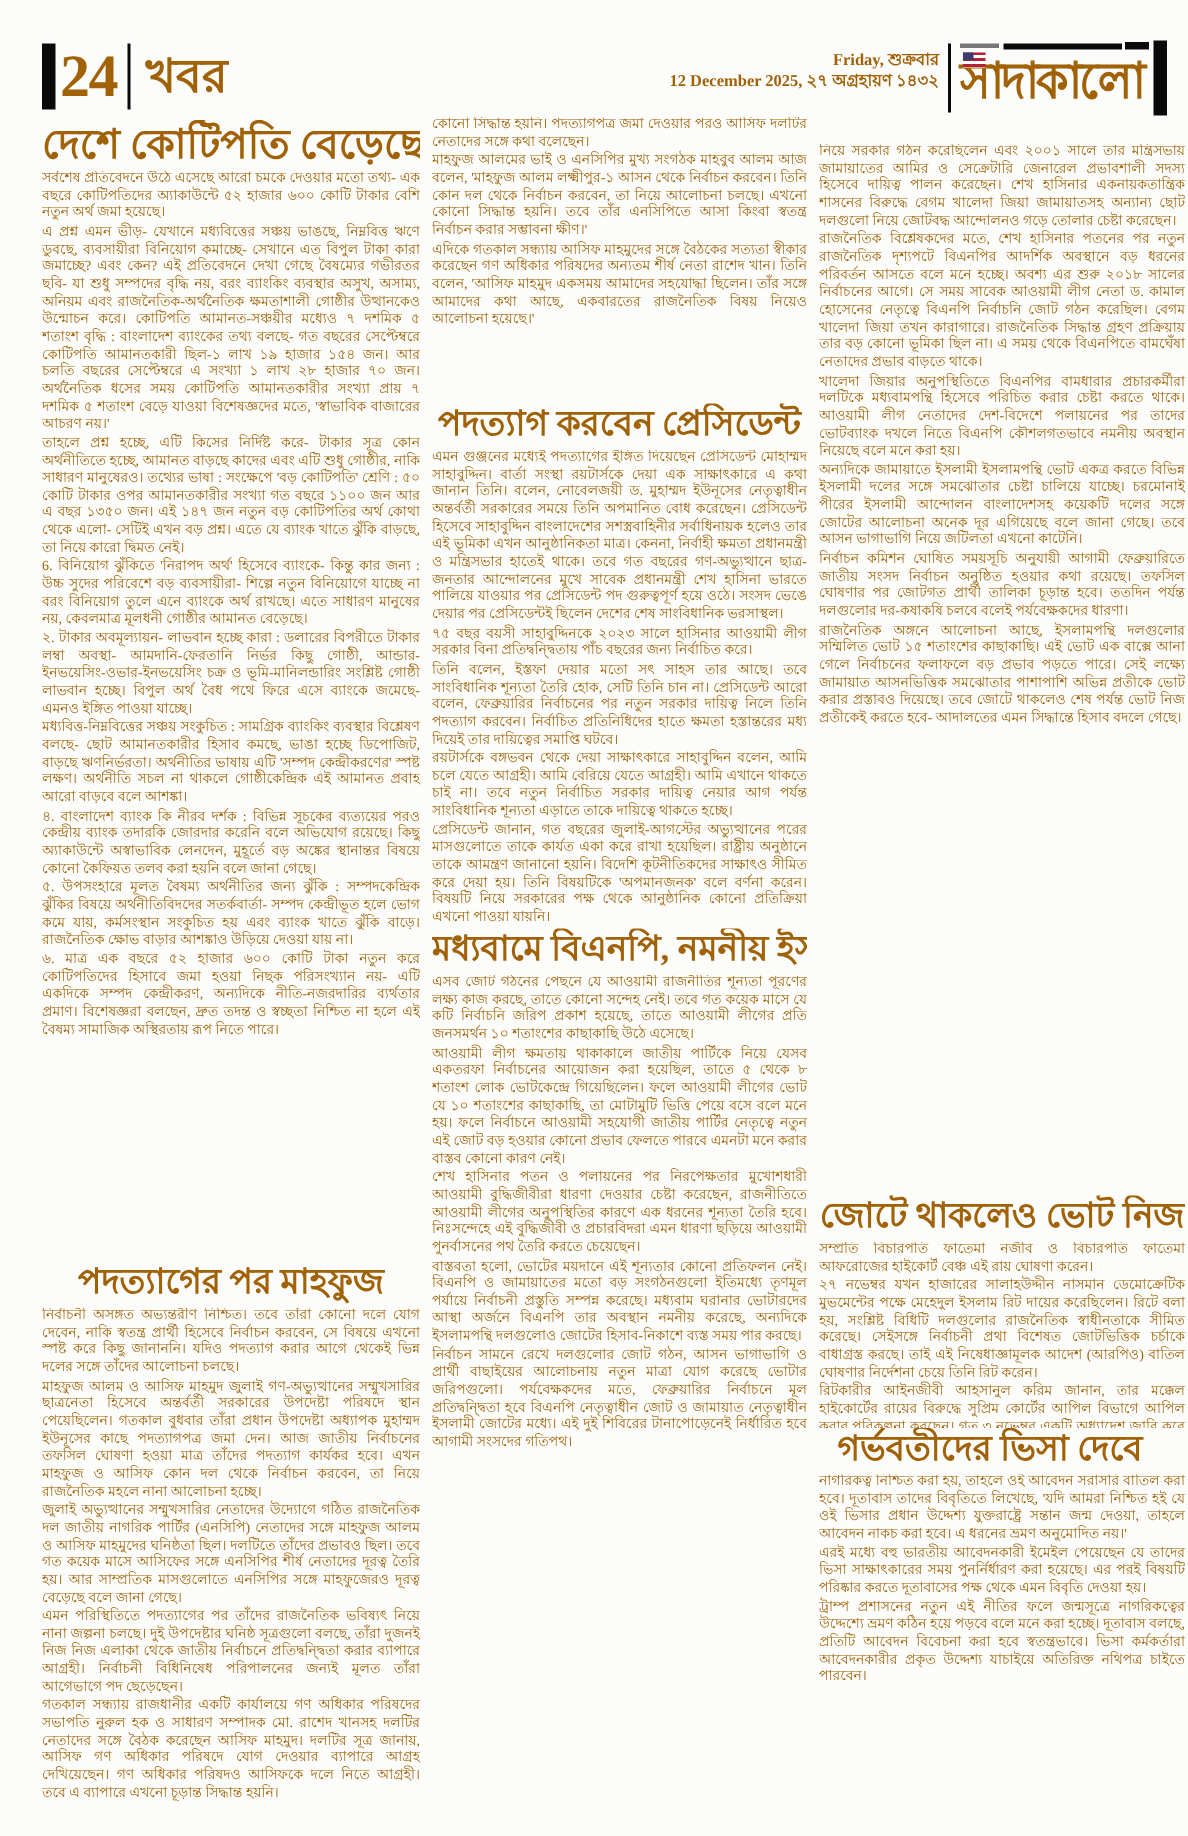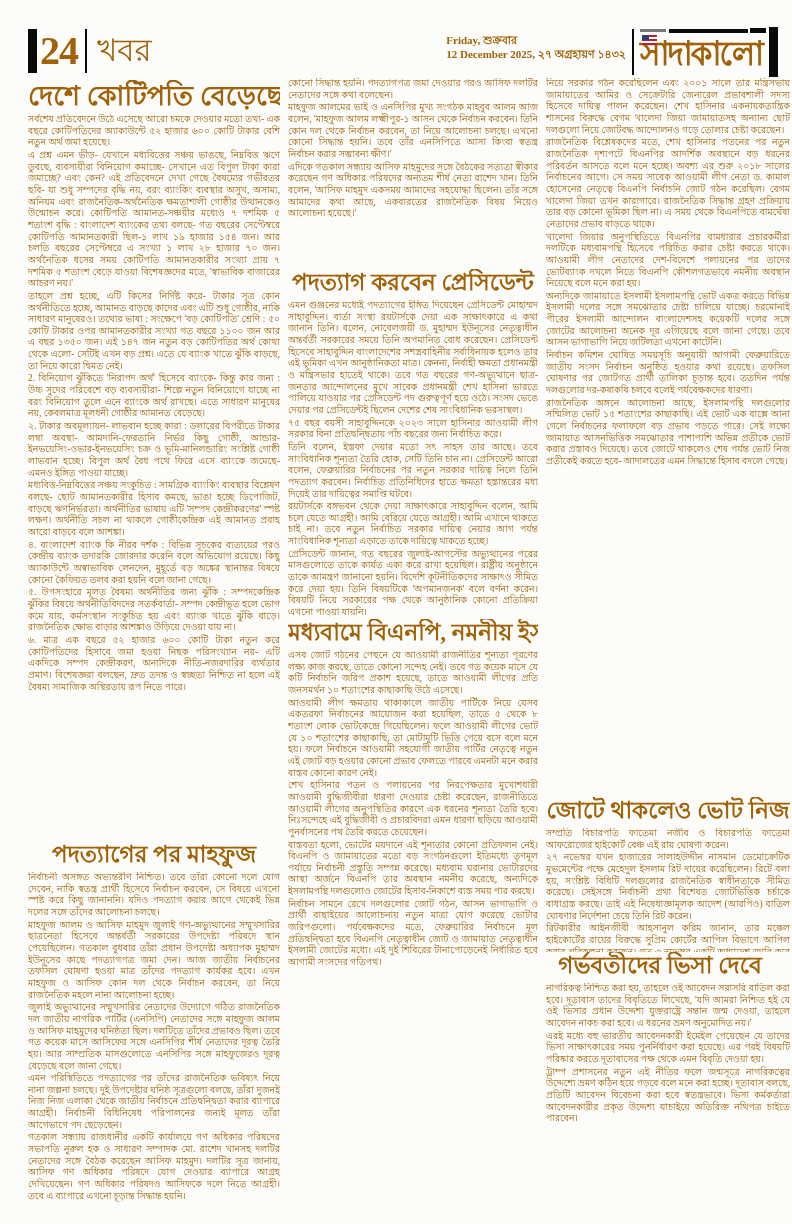--- a/index.html
+++ b/index.html
@@ -9,22 +9,22 @@
     background:#fcfcfa;color:#a16207;
     font-family:"Liberation Serif","DejaVu Serif",serif;
     overflow:hidden;
   }
   
   .header{position:absolute;left:28px;top:27px;right:14px;height:50px;}
   .pageno-wrap{position:absolute;left:0;top:2px;display:flex;align-items:center;height:44px;}
   .pageno-bar{width:9px;height:44px;background:#0a0a0a;}
   .pageno{font-size:40px;font-weight:bold;line-height:44px;padding:0 7px 0 3px;letter-spacing:-1px;}
   .pageno-rule{width:2px;height:44px;background:#0a0a0a;}
-  .section-name{font-size:31px;font-weight:normal;line-height:44px;padding-left:10px;}
-  .dateblock{position:absolute;right:152px;top:6px;text-align:left;font-weight:bold;
+  .section-name{font-size:31px;font-weight:bold;line-height:44px;padding-left:10px;}
+  .dateblock{position:absolute;right:152px;top:6px;text-align:right;font-weight:bold;
     font-size:11px;line-height:14px;white-space:nowrap;}
   .logo-divider{position:absolute;right:144px;top:2px;width:2px;height:46px;background:#0a0a0a;}
   .masthead{position:absolute;right:0;top:0;width:138px;height:50px;}
   .masthead-topline{position:absolute;left:0;top:1px;right:12px;height:5px;display:flex;align-items:center;}
   .masthead-topnote{width:26px;height:3px;background:#777;}
   .masthead-topbar{flex:1;height:4px;background:#0a0a0a;margin-left:3px;}
   .masthead-chip{width:16px;height:5px;background:#0a0a0a;margin-left:2px;}
   .masthead-text{position:absolute;left:0;bottom:0;font-size:31px;font-weight:bold;
     letter-spacing:-2px;line-height:42px;transform:scaleY(1.08);transform-origin:bottom;}
   .masthead-endbar{position:absolute;right:0;top:0;width:9px;height:50px;background:#0a0a0a;}
@@ -67,21 +67,21 @@
       <div class="masthead-text">সাদাকালো</div>
       <div class="masthead-endbar"></div>
     </div>
   </div>
 
   <div class="block headline big" style="left:28px;top:80px;width:252px;height:33px;">দেশে কোটিপতি বেড়েছে ৯</div>
   <div class="block bodytext" style="left:28px;top:114px;width:252px;height:722px;">
       <p>সর্বশেষ প্রতিবেদনে উঠে এসেছে আরো চমকে দেওয়ার মতো তথ্য- এক বছরে কোটিপতিদের অ্যাকাউন্টে ৫২ হাজার ৬০০ কোটি টাকার বেশি নতুন অর্থ জমা হয়েছে।</p>
       <p>এ প্রশ্ন এমন ভীড়- যেখানে মধ্যবিত্তের সঞ্চয় ভাঙছে, নিম্নবিত্ত ঋণে ডুবছে, ব্যবসায়ীরা বিনিয়োগ কমাচ্ছে- সেখানে এত বিপুল টাকা কারা জমাচ্ছে? এবং কেন? এই প্রতিবেদনে দেখা গেছে বৈষম্যের গভীরতর ছবি- যা শুধু সম্পদের বৃদ্ধি নয়, বরং ব্যাংকিং ব্যবস্থার অসুখ, অসাম্য, অনিয়ম এবং রাজনৈতিক-অর্থনৈতিক ক্ষমতাশালী গোষ্ঠীর উত্থানকেও উন্মোচন করে। কোটিপতি আমানত-সঞ্চয়ীর মধ্যেও ৭ দশমিক ৫ শতাংশ বৃদ্ধি : বাংলাদেশ ব্যাংকের তথ্য বলছে- গত বছরের সেপ্টেম্বরে কোটিপতি আমানতকারী ছিল-১ লাখ ১৯ হাজার ১৫৪ জন। আর চলতি বছরের সেপ্টেম্বরে এ সংখ্যা ১ লাখ ২৮ হাজার ৭০ জন। অর্থনৈতিক ধসের সময় কোটিপতি আমানতকারীর সংখ্যা প্রায় ৭ দশমিক ৫ শতাংশ বেড়ে যাওয়া বিশেষজ্ঞদের মতে, 'স্বাভাবিক বাজারের আচরণ নয়।'</p>
       <p>তাহলে প্রশ্ন হচ্ছে, এটি কিসের নির্দিষ্ট করে- টাকার সূত্র কোন অর্থনীতিতে হচ্ছে, আমানত বাড়ছে কাদের এবং এটি শুধু গোষ্ঠীর, নাকি সাধারণ মানুষেরও। তথ্যের ভাষা : সংক্ষেপে 'বড় কোটিপতি' শ্রেণি : ৫০ কোটি টাকার ওপর আমানতকারীর সংখ্যা গত বছরে ১১০০ জন আর এ বছর ১৩৫০ জন। এই ১৪৭ জন নতুন বড় কোটিপতির অর্থ কোথা থেকে এলো- সেটিই এখন বড় প্রশ্ন। এতে যে ব্যাংক খাতে ঝুঁকি বাড়ছে, তা নিয়ে কারো দ্বিমত নেই।</p>
-      <p>2. বিনিয়োগ ঝুঁকিতে 'নিরাপদ অর্থ' হিসেবে ব্যাংকে- কিন্তু কার জন্য : উচ্চ সুদের পরিবেশে বড় ব্যবসায়ীরা- শিল্পে নতুন বিনিয়োগে যাচ্ছে না বরং বিনিয়োগ তুলে এনে ব্যাংকে অর্থ রাখছে। এতে সাধারণ মানুষের নয়, কেবলমাত্র মূলধনী গোষ্ঠীর আমানত বেড়েছে।</p>
+      <p>6. বিনিয়োগ ঝুঁকিতে 'নিরাপদ অর্থ' হিসেবে ব্যাংকে- কিন্তু কার জন্য : উচ্চ সুদের পরিবেশে বড় ব্যবসায়ীরা- শিল্পে নতুন বিনিয়োগে যাচ্ছে না বরং বিনিয়োগ তুলে এনে ব্যাংকে অর্থ রাখছে। এতে সাধারণ মানুষের নয়, কেবলমাত্র মূলধনী গোষ্ঠীর আমানত বেড়েছে।</p>
       <p>২. টাকার অবমূল্যায়ন- লাভবান হচ্ছে কারা : ডলারের বিপরীতে টাকার লম্বা অবস্থা- আমদানি-ফেরতানি নির্ভর কিছু গোষ্ঠী, আন্ডার-ইনভয়েসিং-ওভার-ইনভয়েসিং চক্র ও ভূমি-মানিলন্ডারিং সংশ্লিষ্ট গোষ্ঠী লাভবান হচ্ছে। বিপুল অর্থ বৈধ পথে ফিরে এসে ব্যাংকে জমেছে- এমনও ইঙ্গিত পাওয়া যাচ্ছে।</p>
       <p>মধ্যবিত্ত-নিম্নবিত্তের সঞ্চয় সংকুচিত : সামগ্রিক ব্যাংকিং ব্যবস্থার বিশ্লেষণ বলছে- ছোট আমানতকারীর হিসাব কমছে, ভাঙা হচ্ছে ডিপোজিট, বাড়ছে ঋণনির্ভরতা। অর্থনীতির ভাষায় এটি 'সম্পদ কেন্দ্রীকরণের' স্পষ্ট লক্ষণ। অর্থনীতি সচল না থাকলে গোষ্ঠীকেন্দ্রিক এই আমানত প্রবাহ আরো বাড়বে বলে আশঙ্কা।</p>
       <p>৪. বাংলাদেশ ব্যাংক কি নীরব দর্শক : বিভিন্ন সূচকের ব্যত্যয়ের পরও কেন্দ্রীয় ব্যাংক তদারকি জোরদার করেনি বলে অভিযোগ রয়েছে। কিছু অ্যাকাউন্টে অস্বাভাবিক লেনদেন, মুহূর্তে বড় অঙ্কের স্থানান্তর বিষয়ে কোনো কৈফিয়ত তলব করা হয়নি বলে জানা গেছে।</p>
       <p>৫. উপসংহারে মূলত বৈষম্য অর্থনীতির জন্য ঝুঁকি : সম্পদকেন্দ্রিক ঝুঁকির বিষয়ে অর্থনীতিবিদদের সতর্কবার্তা- সম্পদ কেন্দ্রীভূত হলে ভোগ কমে যায়, কর্মসংস্থান সংকুচিত হয় এবং ব্যাংক খাতে ঝুঁকি বাড়ে। রাজনৈতিক ক্ষোভ বাড়ার আশঙ্কাও উড়িয়ে দেওয়া যায় না।</p>
       <p>৬. মাত্র এক বছরে ৫২ হাজার ৬০০ কোটি টাকা নতুন করে কোটিপতিদের হিসাবে জমা হওয়া নিছক পরিসংখ্যান নয়- এটি একদিকে সম্পদ কেন্দ্রীকরণ, অন্যদিকে নীতি-নজরদারির ব্যর্থতার প্রমাণ। বিশেষজ্ঞরা বলছেন, দ্রুত তদন্ত ও স্বচ্ছতা নিশ্চিত না হলে এই বৈষম্য সামাজিক অস্থিরতায় রূপ নিতে পারে।</p>
     </div>
   <div class="block headline med" style="left:28px;top:841px;width:252px;height:29px;">পদত্যাগের পর মাহফুজ</div>
   <div class="block bodytext" style="left:28px;top:872px;width:252px;height:338px;">
       <p>নির্বাচনী অসঙ্গত অভ্যন্তরীণ নিশ্চিত। তবে তাঁরা কোনো দলে যোগ দেবেন, নাকি স্বতন্ত্র প্রার্থী হিসেবে নির্বাচন করবেন, সে বিষয়ে এখনো স্পষ্ট করে কিছু জানাননি। যদিও পদত্যাগ করার আগে থেকেই ভিন্ন দলের সঙ্গে তাঁদের আলোচনা চলছে।</p>
       <p>মাহফুজ আলম ও আসিফ মাহমুদ জুলাই গণ-অভ্যুত্থানের সম্মুখসারির ছাত্রনেতা হিসেবে অন্তর্বর্তী সরকারের উপদেষ্টা পরিষদে স্থান পেয়েছিলেন। গতকাল বুধবার তাঁরা প্রধান উপদেষ্টা অধ্যাপক মুহাম্মদ ইউনূসের কাছে পদত্যাগপত্র জমা দেন। আজ জাতীয় নির্বাচনের তফসিল ঘোষণা হওয়া মাত্র তাঁদের পদত্যাগ কার্যকর হবে। এখন মাহফুজ ও আসিফ কোন দল থেকে নির্বাচন করবেন, তা নিয়ে রাজনৈতিক মহলে নানা আলোচনা হচ্ছে।</p>
@@ -105,21 +105,21 @@
     </div>
   <div class="block headline med" style="left:288px;top:619px;width:250px;height:29px;">মধ্যবামে বিএনপি, নমনীয় ইসলাম</div>
   <div class="block bodytext" style="left:288px;top:650px;width:250px;height:560px;">
       <p>এসব জোট গঠনের পেছনে যে আওয়ামী রাজনীতির শূন্যতা পূরণের লক্ষ্য কাজ করছে, তাতে কোনো সন্দেহ নেই। তবে গত কয়েক মাসে যে কটি নির্বাচনি জরিপ প্রকাশ হয়েছে, তাতে আওয়ামী লীগের প্রতি জনসমর্থন ১০ শতাংশের কাছাকাছি উঠে এসেছে।</p>
       <p>আওয়ামী লীগ ক্ষমতায় থাকাকালে জাতীয় পার্টিকে নিয়ে যেসব একতরফা নির্বাচনের আয়োজন করা হয়েছিল, তাতে ৫ থেকে ৮ শতাংশ লোক ভোটকেন্দ্রে গিয়েছিলেন। ফলে আওয়ামী লীগের ভোট যে ১০ শতাংশের কাছাকাছি, তা মোটামুটি ভিত্তি পেয়ে বসে বলে মনে হয়। ফলে নির্বাচনে আওয়ামী সহযোগী জাতীয় পার্টির নেতৃত্বে নতুন এই জোট বড় হওয়ার কোনো প্রভাব ফেলতে পারবে এমনটা মনে করার বাস্তব কোনো কারণ নেই।</p>
       <p>শেখ হাসিনার পতন ও পলায়নের পর নিরপেক্ষতার মুখোশধারী আওয়ামী বুদ্ধিজীবীরা ধারণা দেওয়ার চেষ্টা করেছেন, রাজনীতিতে আওয়ামী লীগের অনুপস্থিতির কারণে এক ধরনের শূন্যতা তৈরি হবে। নিঃসন্দেহে এই বুদ্ধিজীবী ও প্রচারবিদরা এমন ধারণা ছড়িয়ে আওয়ামী পুনর্বাসনের পথ তৈরি করতে চেয়েছেন।</p>
       <p>বাস্তবতা হলো, ভোটের ময়দানে এই শূন্যতার কোনো প্রতিফলন নেই। বিএনপি ও জামায়াতের মতো বড় সংগঠনগুলো ইতিমধ্যে তৃণমূল পর্যায়ে নির্বাচনী প্রস্তুতি সম্পন্ন করেছে। মধ্যবাম ঘরানার ভোটারদের আস্থা অর্জনে বিএনপি তার অবস্থান নমনীয় করেছে, অন্যদিকে ইসলামপন্থি দলগুলোও জোটের হিসাব-নিকাশে ব্যস্ত সময় পার করছে।</p>
       <p>নির্বাচন সামনে রেখে দলগুলোর জোট গঠন, আসন ভাগাভাগি ও প্রার্থী বাছাইয়ের আলোচনায় নতুন মাত্রা যোগ করেছে ভোটার জরিপগুলো। পর্যবেক্ষকদের মতে, ফেব্রুয়ারির নির্বাচনে মূল প্রতিদ্বন্দ্বিতা হবে বিএনপি নেতৃত্বাধীন জোট ও জামায়াত নেতৃত্বাধীন ইসলামী জোটের মধ্যে। এই দুই শিবিরের টানাপোড়েনেই নির্ধারিত হবে আগামী সংসদের গতিপথ।</p>
     </div>
 
-  <div class="block bodytext" style="left:546px;top:78px;width:244px;height:718px;">
+  <div class="block bodytext" style="left:546px;top:96px;width:244px;height:718px;">
       <p>নিয়ে সরকার গঠন করেছিলেন এবং ২০০১ সালে তার মন্ত্রিসভায় জামায়াতের আমির ও সেক্রেটারি জেনারেল প্রভাবশালী সদস্য হিসেবে দায়িত্ব পালন করেছেন। শেখ হাসিনার একনায়কতান্ত্রিক শাসনের বিরুদ্ধে বেগম খালেদা জিয়া জামায়াতসহ অন্যান্য ছোট দলগুলো নিয়ে জোটবদ্ধ আন্দোলনও গড়ে তোলার চেষ্টা করেছেন।</p>
       <p>রাজনৈতিক বিশ্লেষকদের মতে, শেখ হাসিনার পতনের পর নতুন রাজনৈতিক দৃশ্যপটে বিএনপির আদর্শিক অবস্থানে বড় ধরনের পরিবর্তন আসতে বলে মনে হচ্ছে। অবশ্য এর শুরু ২০১৮ সালের নির্বাচনের আগে। সে সময় সাবেক আওয়ামী লীগ নেতা ড. কামাল হোসেনের নেতৃত্বে বিএনপি নির্বাচনি জোট গঠন করেছিল। বেগম খালেদা জিয়া তখন কারাগারে। রাজনৈতিক সিদ্ধান্ত গ্রহণ প্রক্রিয়ায় তার বড় কোনো ভূমিকা ছিল না। এ সময় থেকে বিএনপিতে বামঘেঁষা নেতাদের প্রভাব বাড়তে থাকে।</p>
       <p>খালেদা জিয়ার অনুপস্থিতিতে বিএনপির বামধারার প্রচারকর্মীরা দলটিকে মধ্যবামপন্থি হিসেবে পরিচিত করার চেষ্টা করতে থাকে। আওয়ামী লীগ নেতাদের দেশ-বিদেশে পলায়নের পর তাদের ভোটব্যাংক দখলে নিতে বিএনপি কৌশলগতভাবে নমনীয় অবস্থান নিয়েছে বলে মনে করা হয়।</p>
       <p>অন্যদিকে জামায়াতে ইসলামী ইসলামপন্থি ভোট একত্র করতে বিভিন্ন ইসলামী দলের সঙ্গে সমঝোতার চেষ্টা চালিয়ে যাচ্ছে। চরমোনাই পীরের ইসলামী আন্দোলন বাংলাদেশসহ কয়েকটি দলের সঙ্গে জোটের আলোচনা অনেক দূর এগিয়েছে বলে জানা গেছে। তবে আসন ভাগাভাগি নিয়ে জটিলতা এখনো কাটেনি।</p>
       <p>নির্বাচন কমিশন ঘোষিত সময়সূচি অনুযায়ী আগামী ফেব্রুয়ারিতে জাতীয় সংসদ নির্বাচন অনুষ্ঠিত হওয়ার কথা রয়েছে। তফসিল ঘোষণার পর জোটগত প্রার্থী তালিকা চূড়ান্ত হবে। ততদিন পর্যন্ত দলগুলোর দর-কষাকষি চলবে বলেই পর্যবেক্ষকদের ধারণা।</p>
       <p>রাজনৈতিক অঙ্গনে আলোচনা আছে, ইসলামপন্থি দলগুলোর সম্মিলিত ভোট ১৫ শতাংশের কাছাকাছি। এই ভোট এক বাক্সে আনা গেলে নির্বাচনের ফলাফলে বড় প্রভাব পড়তে পারে। সেই লক্ষ্যে জামায়াত আসনভিত্তিক সমঝোতার পাশাপাশি অভিন্ন প্রতীকে ভোট করার প্রস্তাবও দিয়েছে। তবে জোটে থাকলেও শেষ পর্যন্ত ভোট নিজ প্রতীকেই করতে হবে- আদালতের এমন সিদ্ধান্তে হিসাব বদলে গেছে।</p>
     </div>
   <div class="block headline med" style="left:546px;top:797px;width:244px;height:29px;">জোটে থাকলেও ভোট নিজ</div>
   <div class="block bodytext" style="left:546px;top:828px;width:244px;height:124px;">
       <p>সম্প্রতি বিচারপতি ফাতেমা নজীব ও বিচারপতি ফাতেমা আফরোজের হাইকোর্ট বেঞ্চ এই রায় ঘোষণা করেন।</p>

